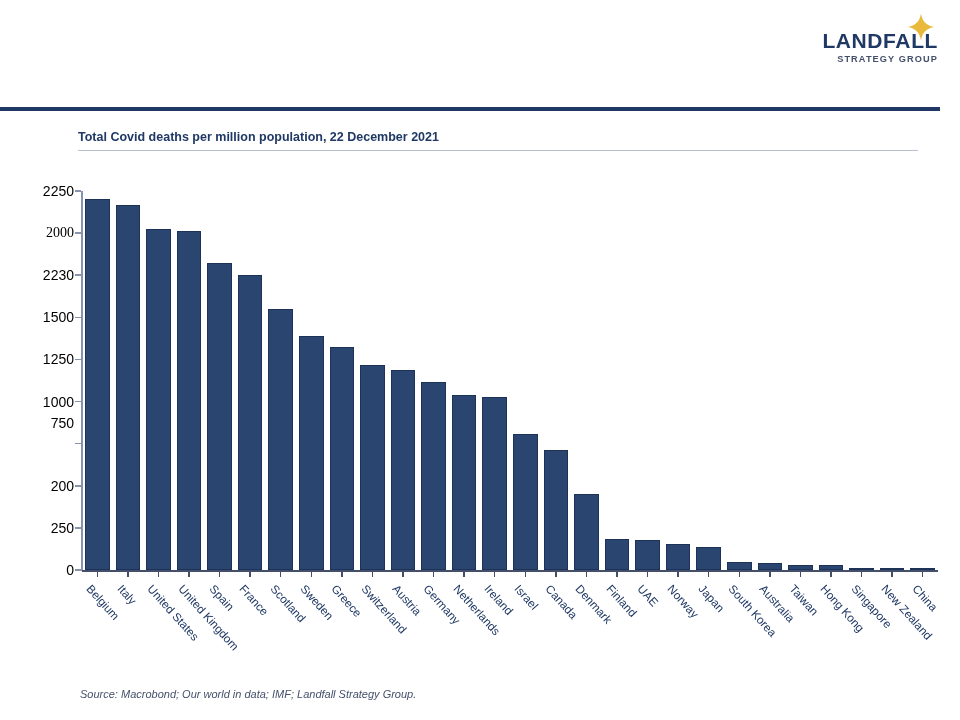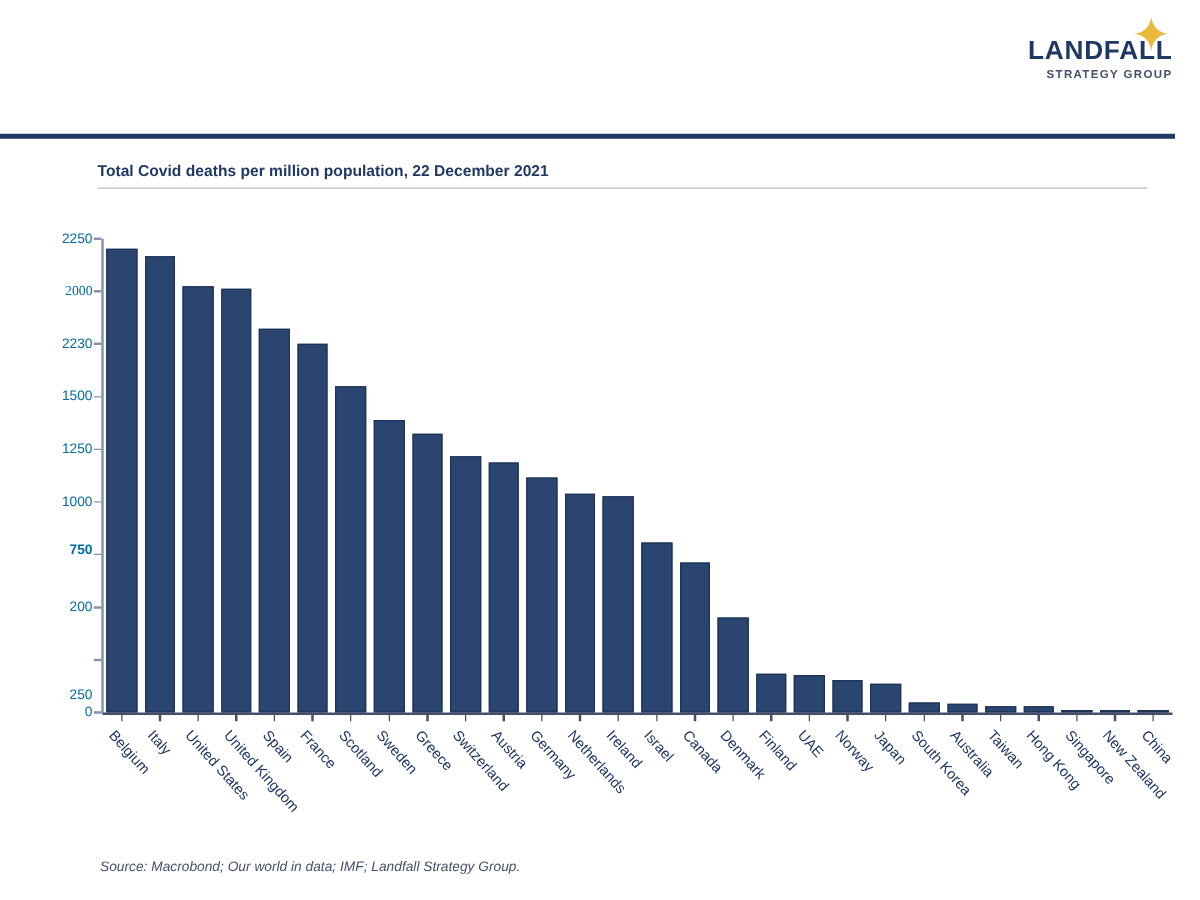--- a/index.html
+++ b/index.html
@@ -133,22 +133,22 @@
     top: 191px;
     width: 1.5px;
     height: 380px;
     background: #8894ab;
   }
   .ytick-label {
     position: absolute;
     right: 0;
     width: 52px;
     text-align: right;
-    font-size: 11px;
-    color: #0369a1;
+    font-size: 14px;
+    color: #000000;
     transform: translateY(-50%);
   }
   .ytick-mark {
     position: absolute;
     left: 75px;
     width: 6px;
     height: 1.5px;
     background: #8894ab;
   }
   #ylabels {
@@ -202,23 +202,23 @@
 </div>
 
 <div id="subtitle-wrap">
   <div id="subtitle">Total Covid deaths per million population, 22 December 2021</div>
   <div id="subtitle-rule"></div>
 </div>
 
 <div id="chart">
   <div id="ylabels">
       <div class="ytick-label" style="top: 570px;">0</div>
-      <div class="ytick-label" style="top: 527.889px; margin-top: 28px;">250</div>
+      <div class="ytick-label" style="top: 527.889px;">250</div>
       <div class="ytick-label" style="top: 485.778px;">200</div>
-      <div class="ytick-label" style="top: 440px; font-weight: bold;">750</div>
+      <div class="ytick-label" style="top: 423px;">750</div>
       <div class="ytick-label" style="top: 401.556px;">1000</div>
       <div class="ytick-label" style="top: 359.444px;">1250</div>
       <div class="ytick-label" style="top: 317.333px;">1500</div>
       <div class="ytick-label" style="top: 275.222px;">2230</div>
       <div class="ytick-label" style="top: 233.111px; font-family: Liberation Serif, serif;">2000</div>
       <div class="ytick-label" style="top: 191px;">2250</div>
     </div>
   <div id="yaxis-line"></div>
   <div id="plot">
       <div class="bar" title="Belgium: 2200" style="left: 3.05714px; width: 24.4571px; height: 370.578px; background: rgb(42, 69, 112); border-color: rgb(28, 50, 87);"></div>

